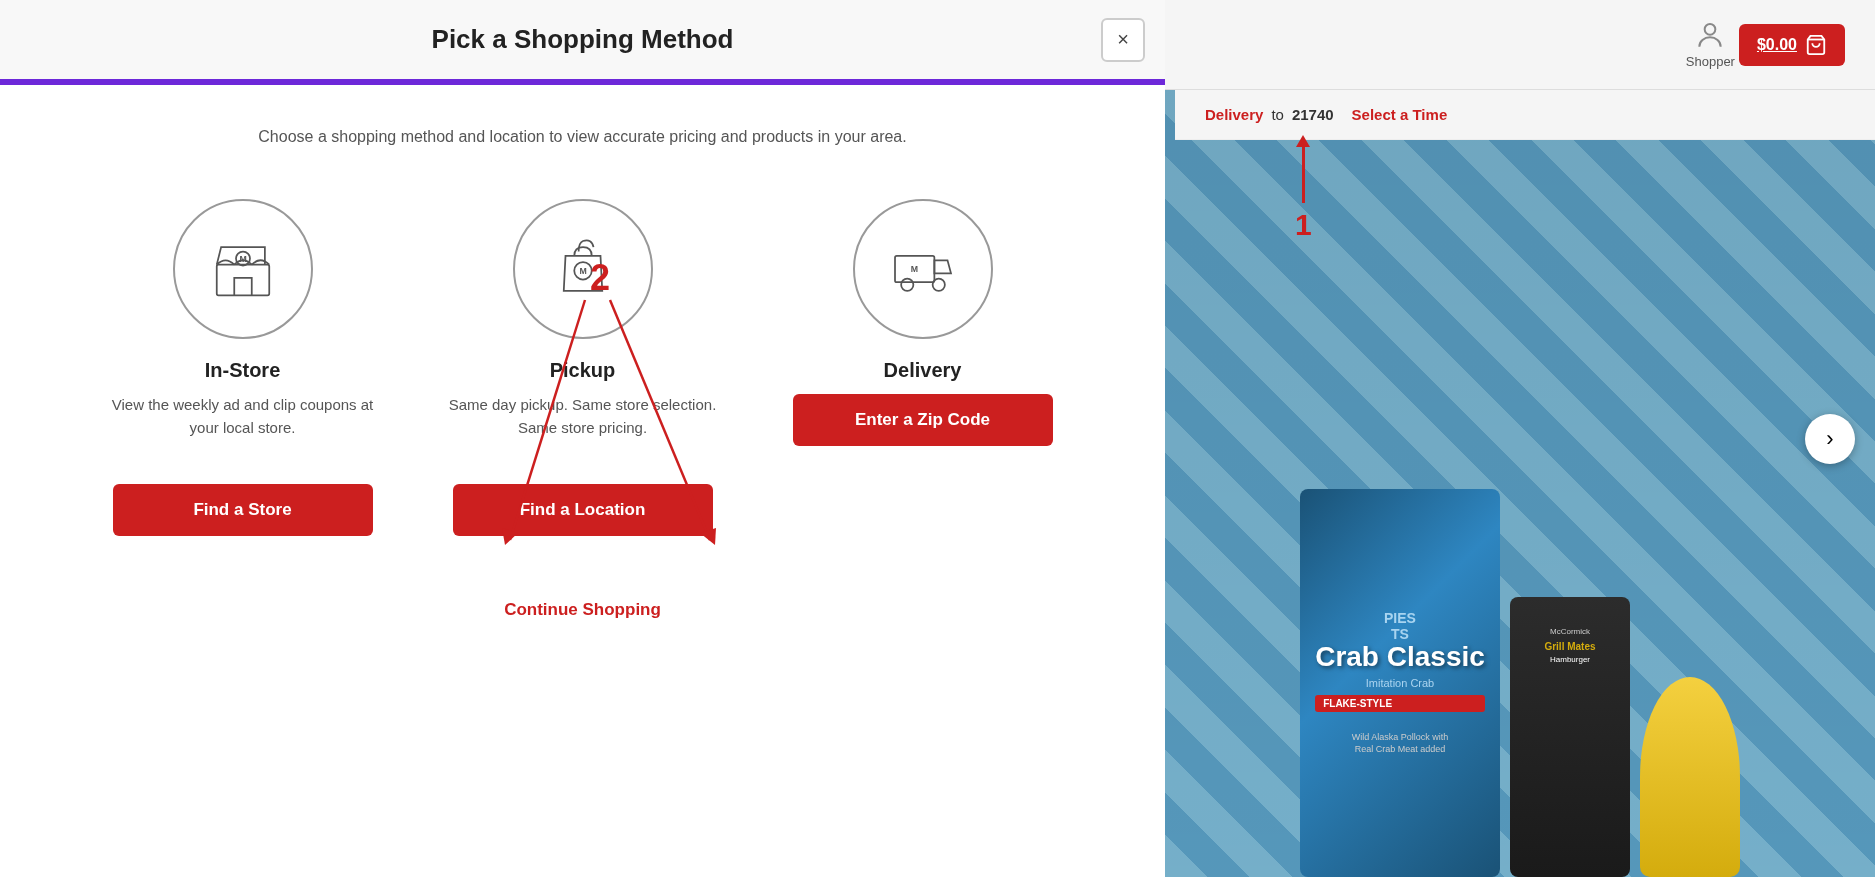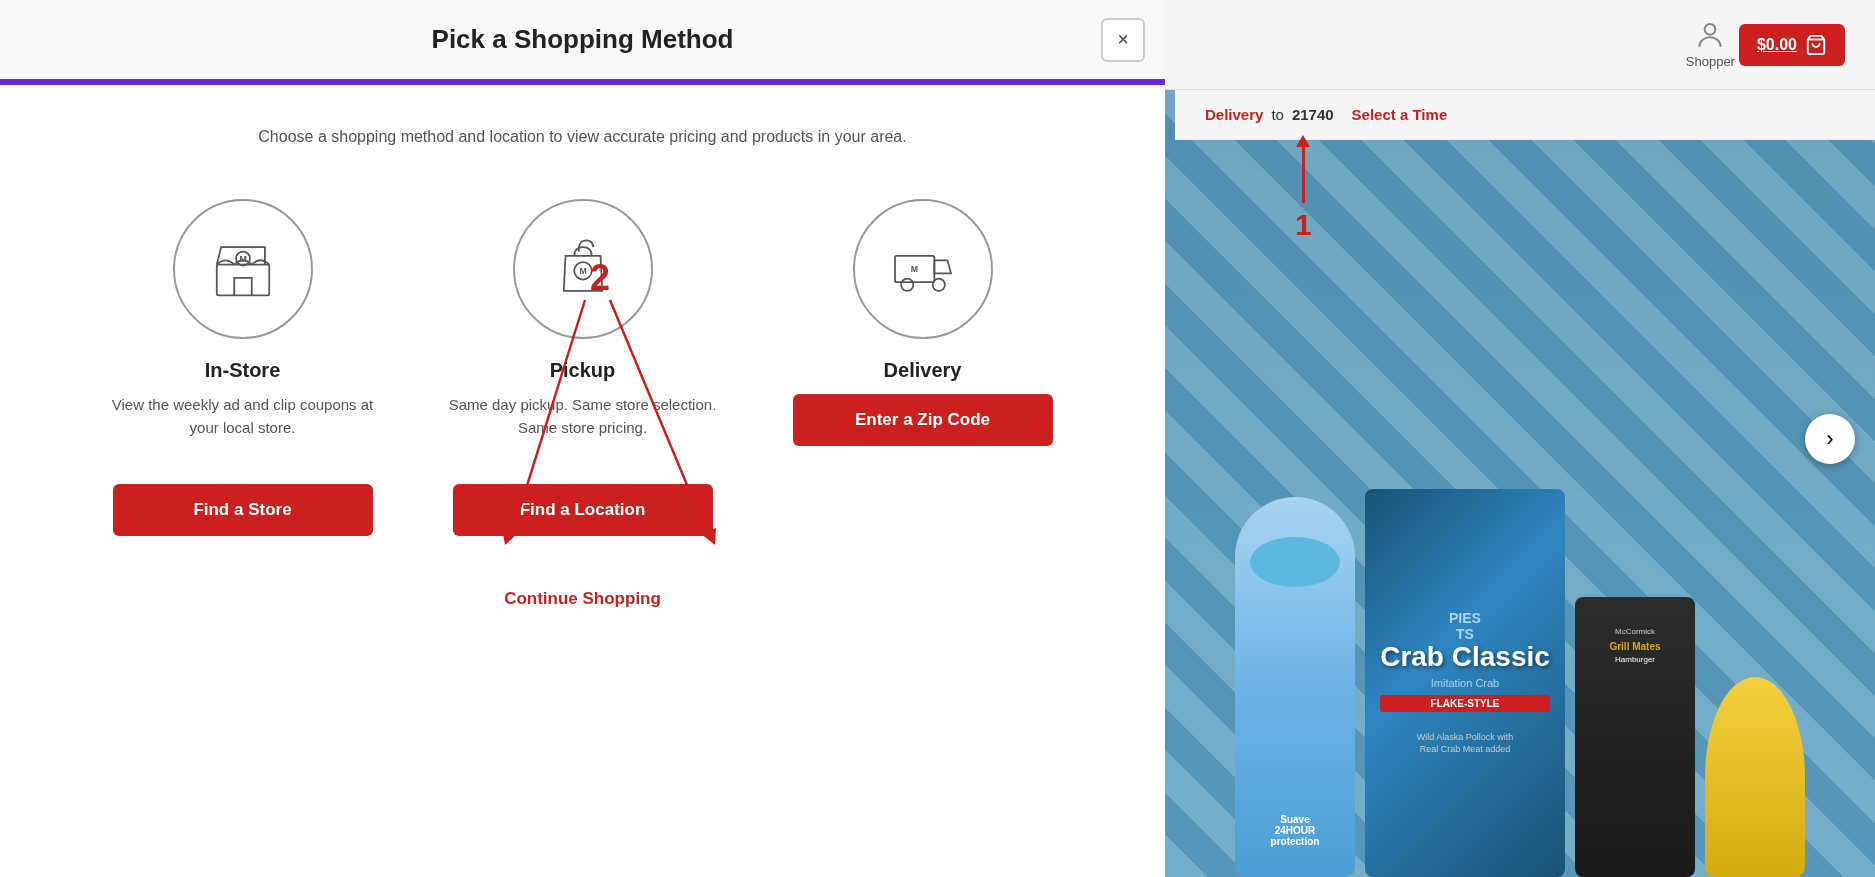--- a/index.html
+++ b/index.html
@@ -224,21 +224,21 @@
     }
 
     .continue-shopping {
       color: #cc1f1f;
       font-weight: 700;
       font-size: 17px;
       background: none;
       border: none;
       cursor: pointer;
       text-decoration: none;
-      margin-top: 3px;
+      margin-top: 14px;
     }
 
     
     .annotation-2-svg {
       position: absolute;
       top: 250px;
       left: 400px;
       z-index: 30;
       pointer-events: none;
     }
@@ -390,30 +390,26 @@
     }
   </style>
 </head>
 <body>
 
 <div class="grocery-bg">
   <div class="grocery-bg-inner"></div>
 </div>
 
 <div class="bg-products">
-  <div class="bg-product-blue">
-    <div style="position:absolute;top:40px;left:50%;transform:translateX(-50%);width:90px;height:50px;background:#5db8e0;border-radius:50%;"></div>
-    <div style="position:absolute;bottom:30px;left:50%;transform:translateX(-50%);font-size:10px;color:white;font-weight:700;text-align:center;width:100px;">Suave<br>24HOUR<br>protection</div>
-  </div>
   <div class="bg-product-box">
     <div>
       <div style="color:#a8d4f0;font-size:14px;font-weight:700;text-align:center;">PIES<br>TS</div>
       <div class="bg-product-box-text">Crab Classic</div>
       <div style="color:#aad4f0;font-size:11px;text-align:center;margin-top:4px;">Imitation Crab</div>
-      <div style="background:#cc1f1f;color:white;font-size:10px;font-weight:700;text-align:center;padding:3px 8px;border-radius:3px;margin-top:6px;">FLAKE-STYLE</div>
+      <div style="background:#cc1f1f;color:white;font-size:10px;font-weight:700;padding:3px 8px;border-radius:3px;margin-top:6px;">FLAKE-STYLE</div>
       <div style="color:#ccc;font-size:9px;text-align:center;margin-top:20px;line-height:1.3;">Wild Alaska Pollock with<br>Real Crab Meat added</div>
     </div>
   </div>
   <div class="bg-product-dark">
     <div style="padding:10px;color:white;font-size:9px;text-align:center;margin-top:20px;">
       <div style="font-size:8px;color:#ccc;">McCormick</div>
       <div style="color:#d4ac0d;font-weight:700;font-size:10px;margin-top:5px;">Grill Mates</div>
       <div style="font-size:8px;color:white;margin-top:3px;">Hamburger</div>
     </div>
   </div>

